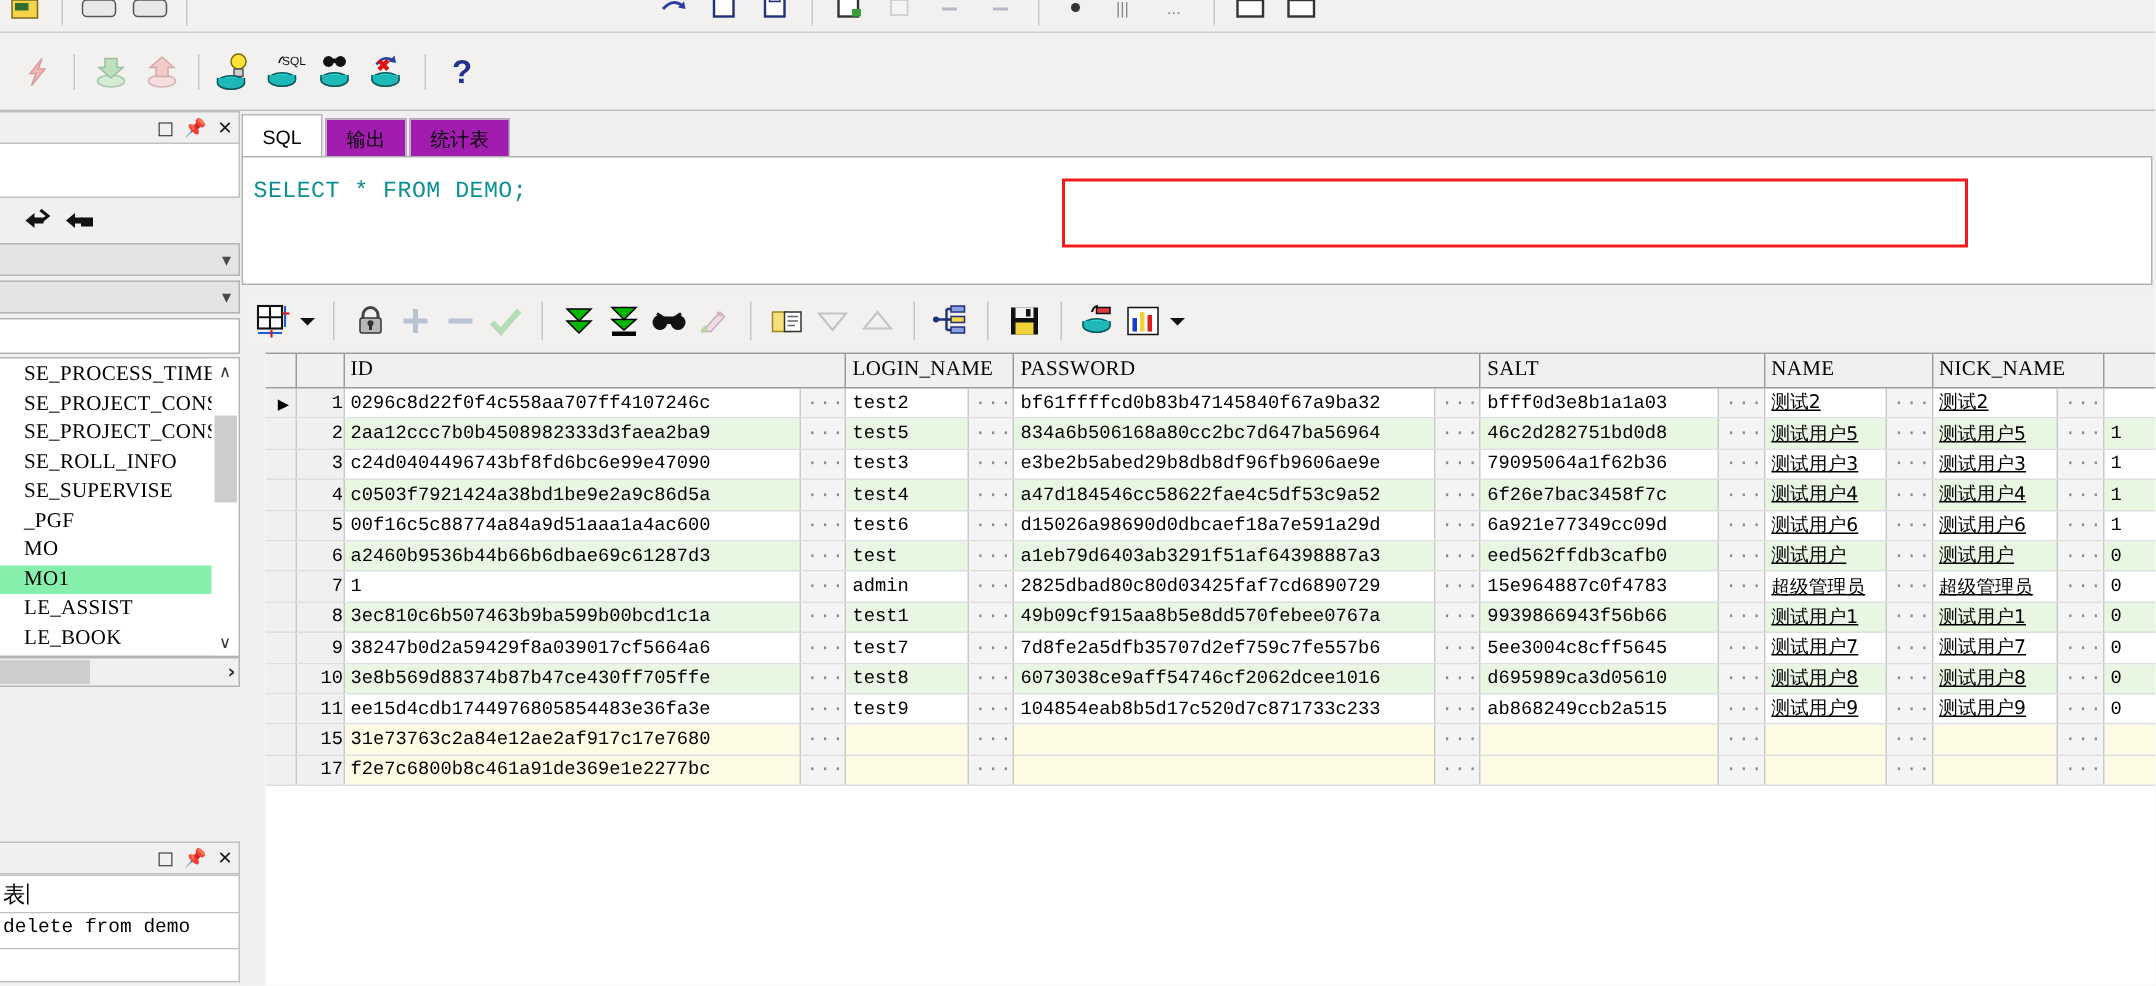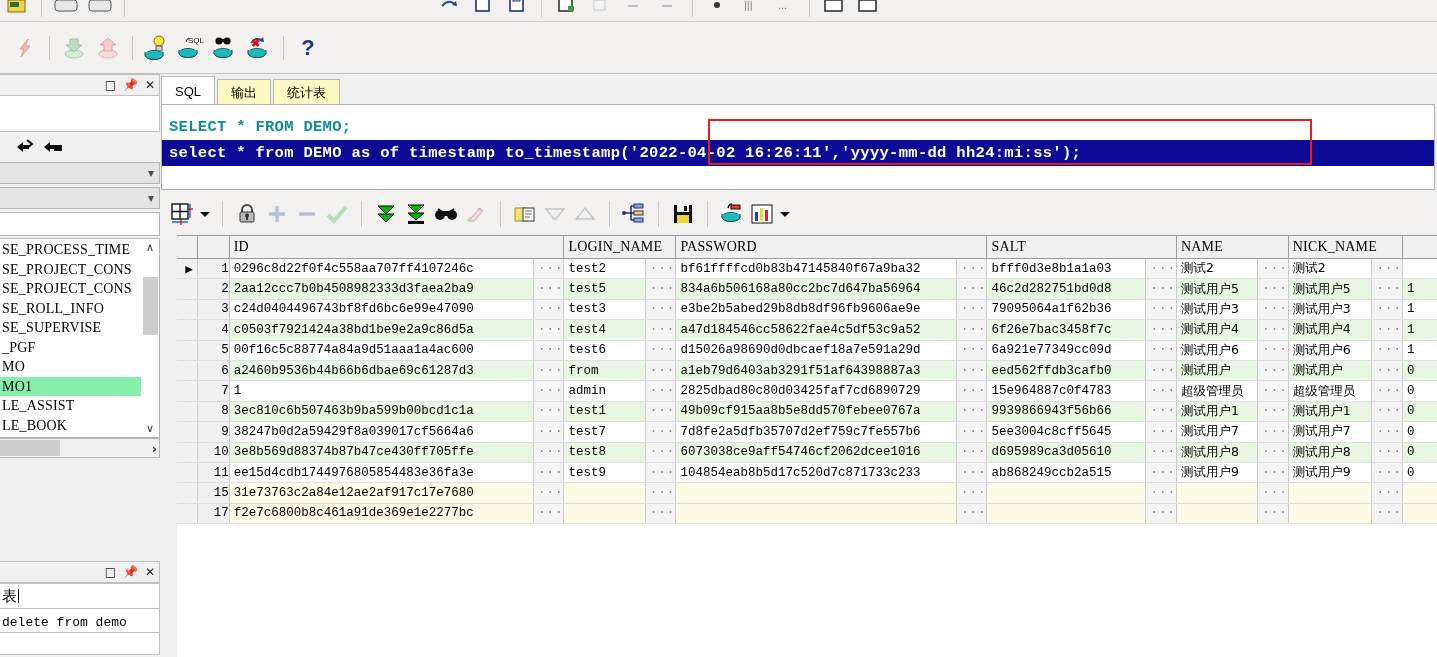--- a/index.html
+++ b/index.html
@@ -49,21 +49,21 @@
     box-sizing:border-box;margin-bottom:3px;
   }
   .chev{font-family:"DejaVu Sans",sans-serif;font-size:12px;color:#4a4a4a;}
   .txtbox{height:24px;background:#fff;border:1px solid #b4b4b4;border-left:none;box-sizing:border-box;margin-bottom:2px;}
 
   .listbox{
     position:relative;background:#fff;border:1px solid #b4b4b4;border-left:none;
     box-sizing:border-box;overflow:hidden;
   }
   .listitem{
-    height:19.5px;line-height:19.5px;padding-left:2px;white-space:nowrap;
+    height:19.5px;line-height:19.5px;padding-left:16px;white-space:nowrap;
     font-family:"Liberation Serif", serif;font-size:14px;letter-spacing:.2px;
   }
   .listitem.sel{background:#86efac;}
   .vscroll{position:absolute;right:0;top:0;width:18px;height:100%;background:#fff;}
   .vscroll .arrow{height:17px;display:flex;align-items:center;justify-content:center;
                   font-family:"DejaVu Sans",sans-serif;font-size:11px;color:#333;}
   .vscroll .thumb{position:absolute;left:2px;width:15px;background:#cdcdcd;}
   .hscroll{height:20px;background:#f0f0f0;border:1px solid #b4b4b4;border-left:none;
            box-sizing:border-box;position:relative;}
   .hscroll .hthumb{position:absolute;left:0;top:1px;height:16px;background:#cdcdcd;}
@@ -78,33 +78,33 @@
   .cjk{font-family:"DejaVu Sans","Liberation Sans",sans-serif;}
 
   
   .main{position:absolute;left:161px;top:74px;width:1276px;height:583px;background:#f0f0f0;}
 
   .tabstrip{position:absolute;left:0;top:0;height:31px;width:100%;
             display:flex;align-items:flex-end;background:#f0f0f0;}
   .tab{
     height:26px;min-width:52px;padding:0 13px;margin-right:2px;
     display:flex;align-items:center;justify-content:center;
-    background:#fef9c3;border:1px solid #b7b7b7;border-bottom:none;box-sizing:border-box;
+    background:#a21caf;border:1px solid #b7b7b7;border-bottom:none;box-sizing:border-box;
     font-size:13px;font-family:"Liberation Sans",sans-serif;
   }
   .tab.active{background:#fff;height:29px;font-weight:normal;}
 
   .editor{
     position:absolute;left:0;top:30px;width:1274px;height:86px;
     background:#fff;border:1px solid #b0b0b0;box-sizing:border-box;
     padding-top:9px;overflow:hidden;
   }
   .codeline{
     font-family:"Liberation Mono", monospace;font-size:15.5px;line-height:26px;
-    white-space:nowrap;padding-left:7px;letter-spacing:.3px;font-weight:bold;
+    white-space:nowrap;padding-left:7px;letter-spacing:.3px;
   }
   .kw2{color:#0e8f96;}
   .sel-line{background:#0b0b96;color:#fff;}
   .sel-line .hl{color:#fff;}
   .redbox{
     position:absolute;border:2px solid #f11a1a;box-sizing:border-box;
     pointer-events:none;
   }
 
   
@@ -129,21 +129,21 @@
     font-family:"Liberation Serif",serif;font-size:14px;letter-spacing:.2px;
     white-space:nowrap;overflow:hidden;
   }
   table.dg th.corner{width:18px;padding:0;}
   table.dg th.rowno{width:30px;padding:0;}
   table.dg td{
     border-right:1px solid #c9c9c9;border-bottom:1px solid #dedede;
     height:19.4px;padding:0 0 0 4px;white-space:nowrap;overflow:hidden;
     font-family:"Liberation Mono",monospace;font-size:12.5px;
   }
-  table.dg td.cjkcell{font-family:"DejaVu Sans",sans-serif;font-size:12.5px;}
+  table.dg td.cjkcell{font-family:"DejaVu Sans",sans-serif;font-size:12.5px;text-decoration:underline;}
   td.marker{
     width:18px;padding:0;background:#f0f0f0;border-right:1px solid #9a9a9a;
     text-align:center;font-family:"DejaVu Sans",sans-serif;font-size:9px;color:#000;
   }
   td.rowno{
     width:30px;padding:0 4px 0 0;background:#f0f0f0;border-right:1px solid #9a9a9a;
     text-align:right;font-family:"Liberation Serif",serif;font-size:14px;
   }
   td.dots{
     width:20px;padding:0;text-align:center;color:#888;letter-spacing:1px;
@@ -371,21 +371,21 @@
     <div class="dockpanel" style="top:487px;width:160px;height:96px;">
       <div class="dock-title">
         <span class="dock-ico">□</span>
         <span class="dock-ico">📌</span>
         <span class="dock-ico">✕</span>
       </div>
       <div class="panel-body" style="height:26px;display:flex;align-items:center;">
         <span class="sqlsnip cjk" style="font-size:15px;">表</span>
         <span class="caret"></span>
       </div>
-      <div class="panel-body" style="height:24px;display:flex;align-items:flex-end;border-top:none;">
+      <div class="panel-body" style="height:24px;display:flex;align-items:flex-start;border-top:none;">
         <span class="sqlsnip">delete from demo</span>
       </div>
       <div class="panel-body" style="height:22px;border-top:none;"></div>
     </div>
   </div>
 
   <div class="main">
 
     <div class="tabstrip">
       <div class="tab active">
@@ -395,23 +395,20 @@
         <span class="cjk">输出</span>
       </div>
       <div class="tab">
         <span class="cjk">统计表</span>
       </div>
     </div>
 
     <div class="editor">
       <div class="codeline">
         <span class="kw2">SELECT * FROM DEMO;</span>
-      </div>
-      <div class="codeline sel-line">
-        <span class="hl">select * from DEMO as of timestamp to_timestamp('2022-04-02 16:26:11','yyyy-mm-dd hh24:mi:ss');</span>
       </div>
       <div class="redbox" style="left:546px;top:14px;width:604px;height:46px;"></div>
     </div>
 
     <div class="gridtb">
       <div style="width:6px"></div>
       <div class="gbtn">
         <svg width="26" height="26" viewBox="0 0 26 26">
           <rect x="3" y="3" width="16" height="15" fill="#fff" stroke="#111" stroke-width="1.4"></rect>
           <path d="M11 3 v15 M3 10.5 h16" stroke="#111" stroke-width="1.4"></path>
@@ -656,21 +653,21 @@
               <td class="dots">···</td>
               <td class="cjkcell">测试用户6</td>
               <td class="dots">···</td>
               <td style="font-family: &quot;Liberation Mono&quot;, monospace;">1</td>
             </tr>
             <tr class="rw-green">
               <td class="marker"></td>
               <td class="rowno">6</td>
               <td>a2460b9536b44b66b6dbae69c61287d3</td>
               <td class="dots">···</td>
-              <td>from</td>
+              <td>test</td>
               <td class="dots">···</td>
               <td>a1eb79d6403ab3291f51af64398887a3</td>
               <td class="dots">···</td>
               <td>eed562ffdb3cafb0</td>
               <td class="dots">···</td>
               <td class="cjkcell">测试用户</td>
               <td class="dots">···</td>
               <td class="cjkcell">测试用户</td>
               <td class="dots">···</td>
               <td style="font-family: &quot;Liberation Mono&quot;, monospace;">0</td>

